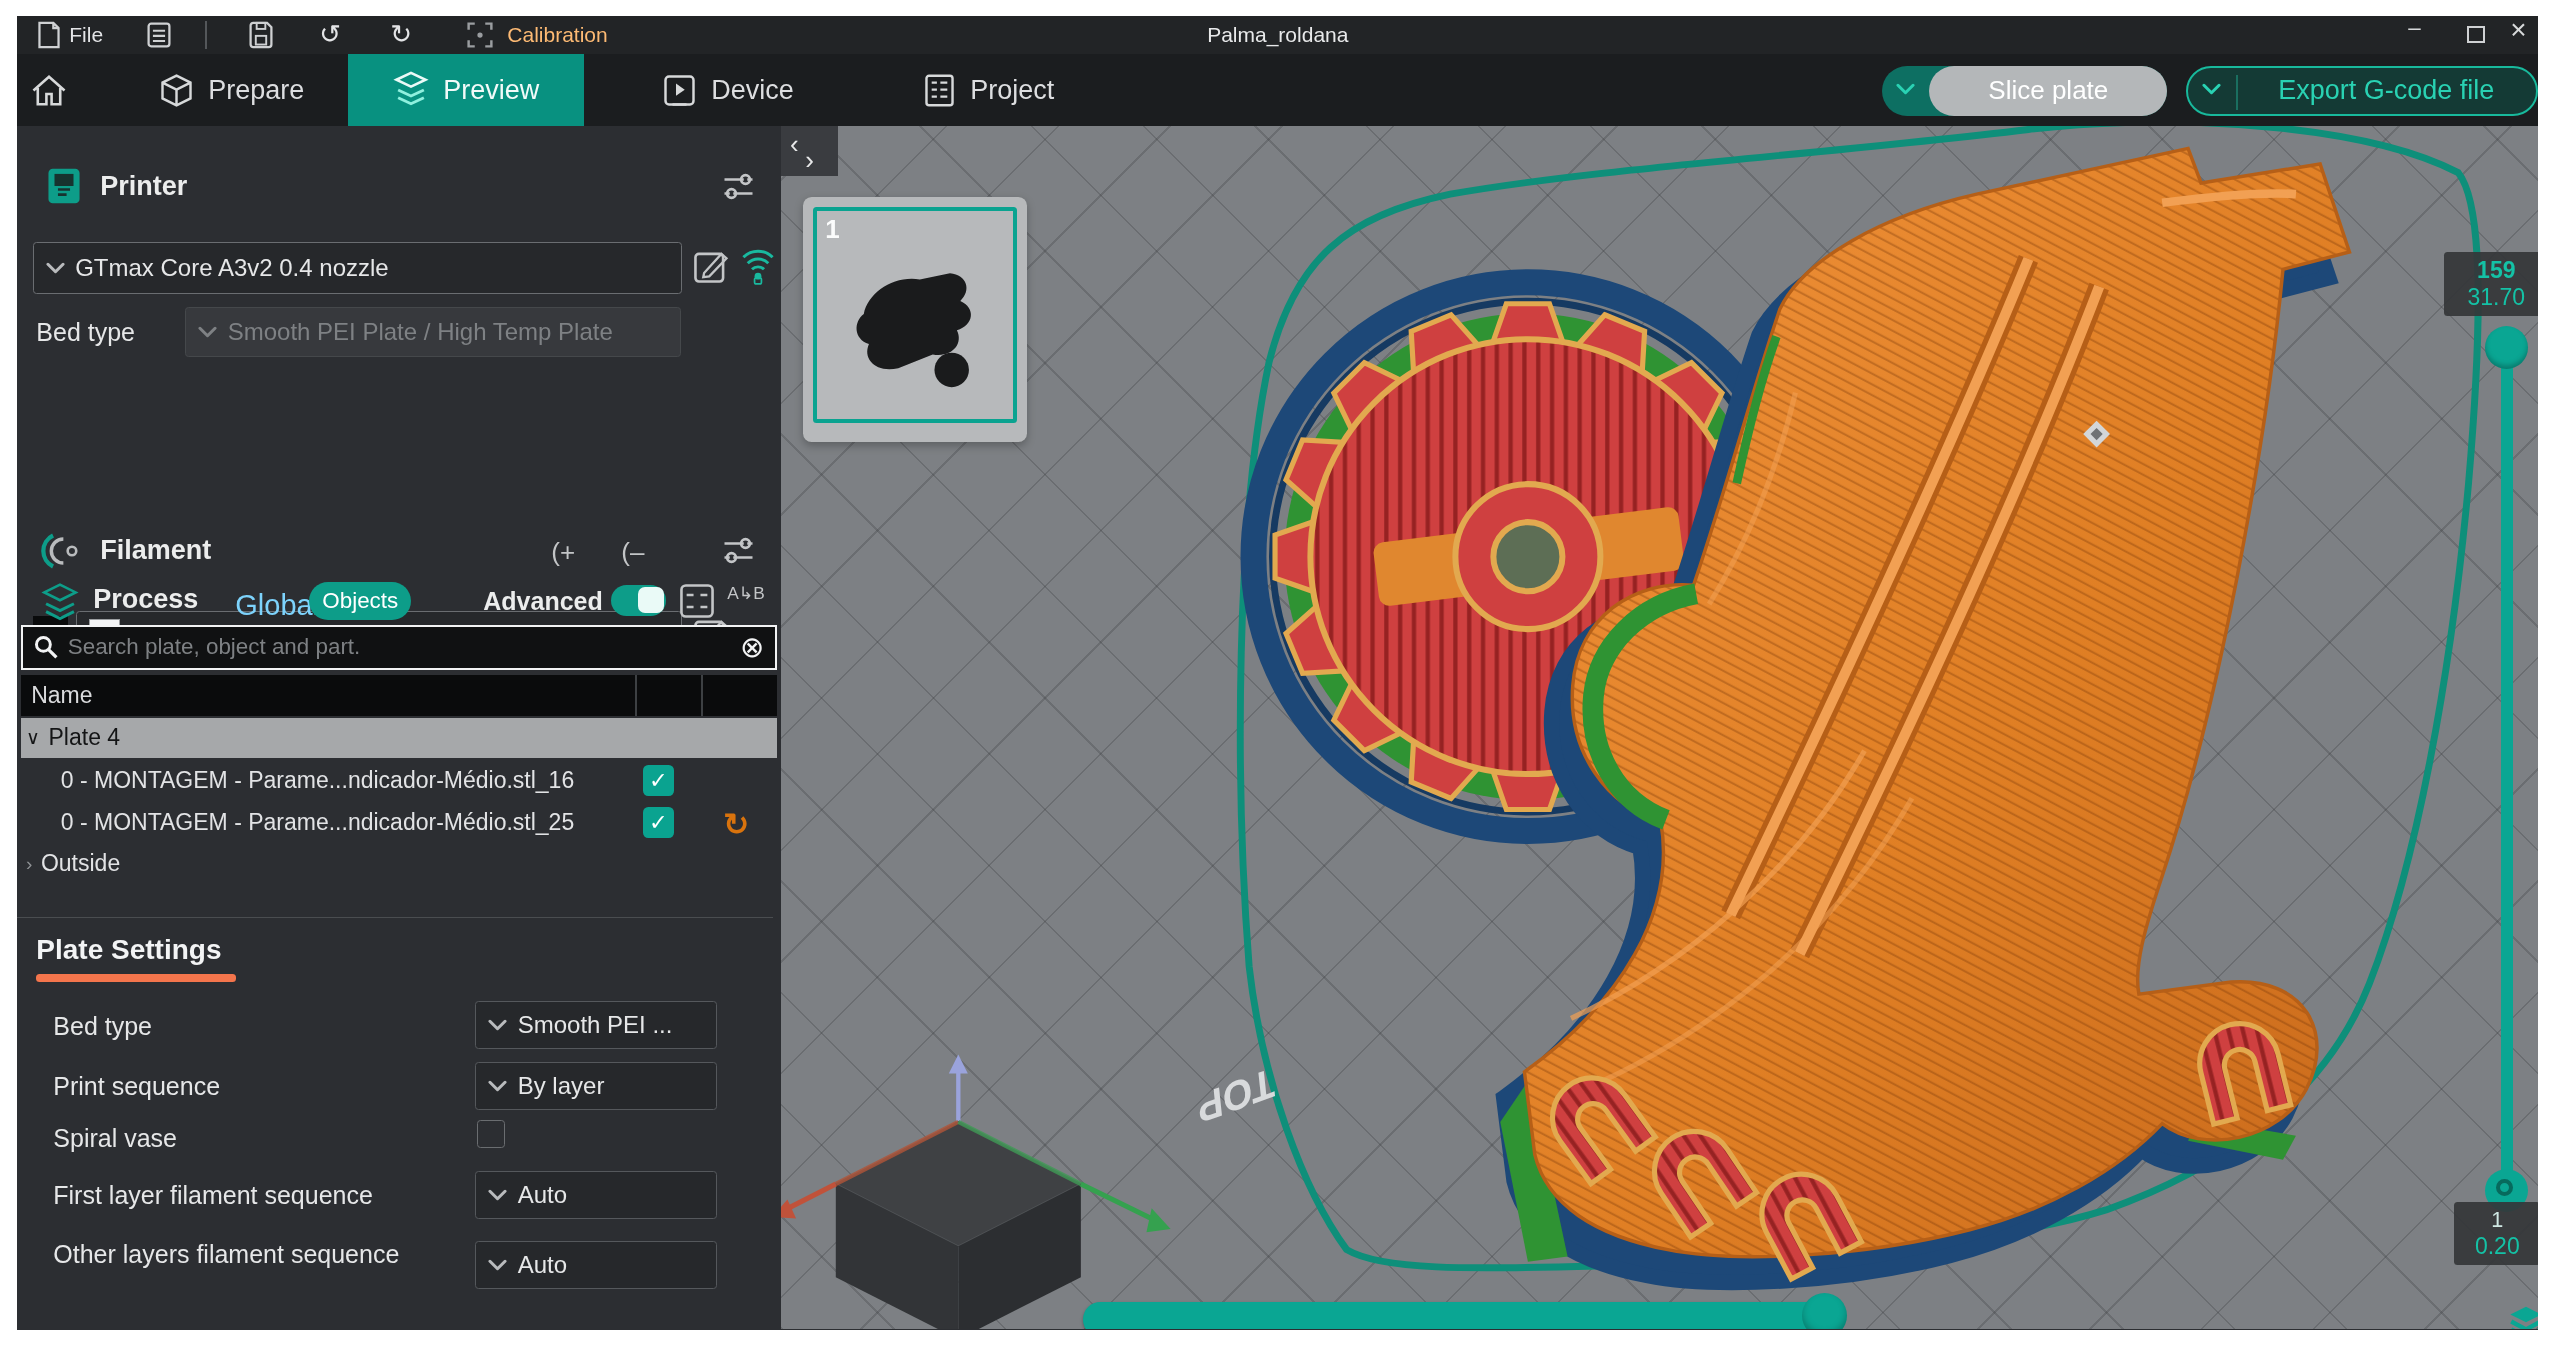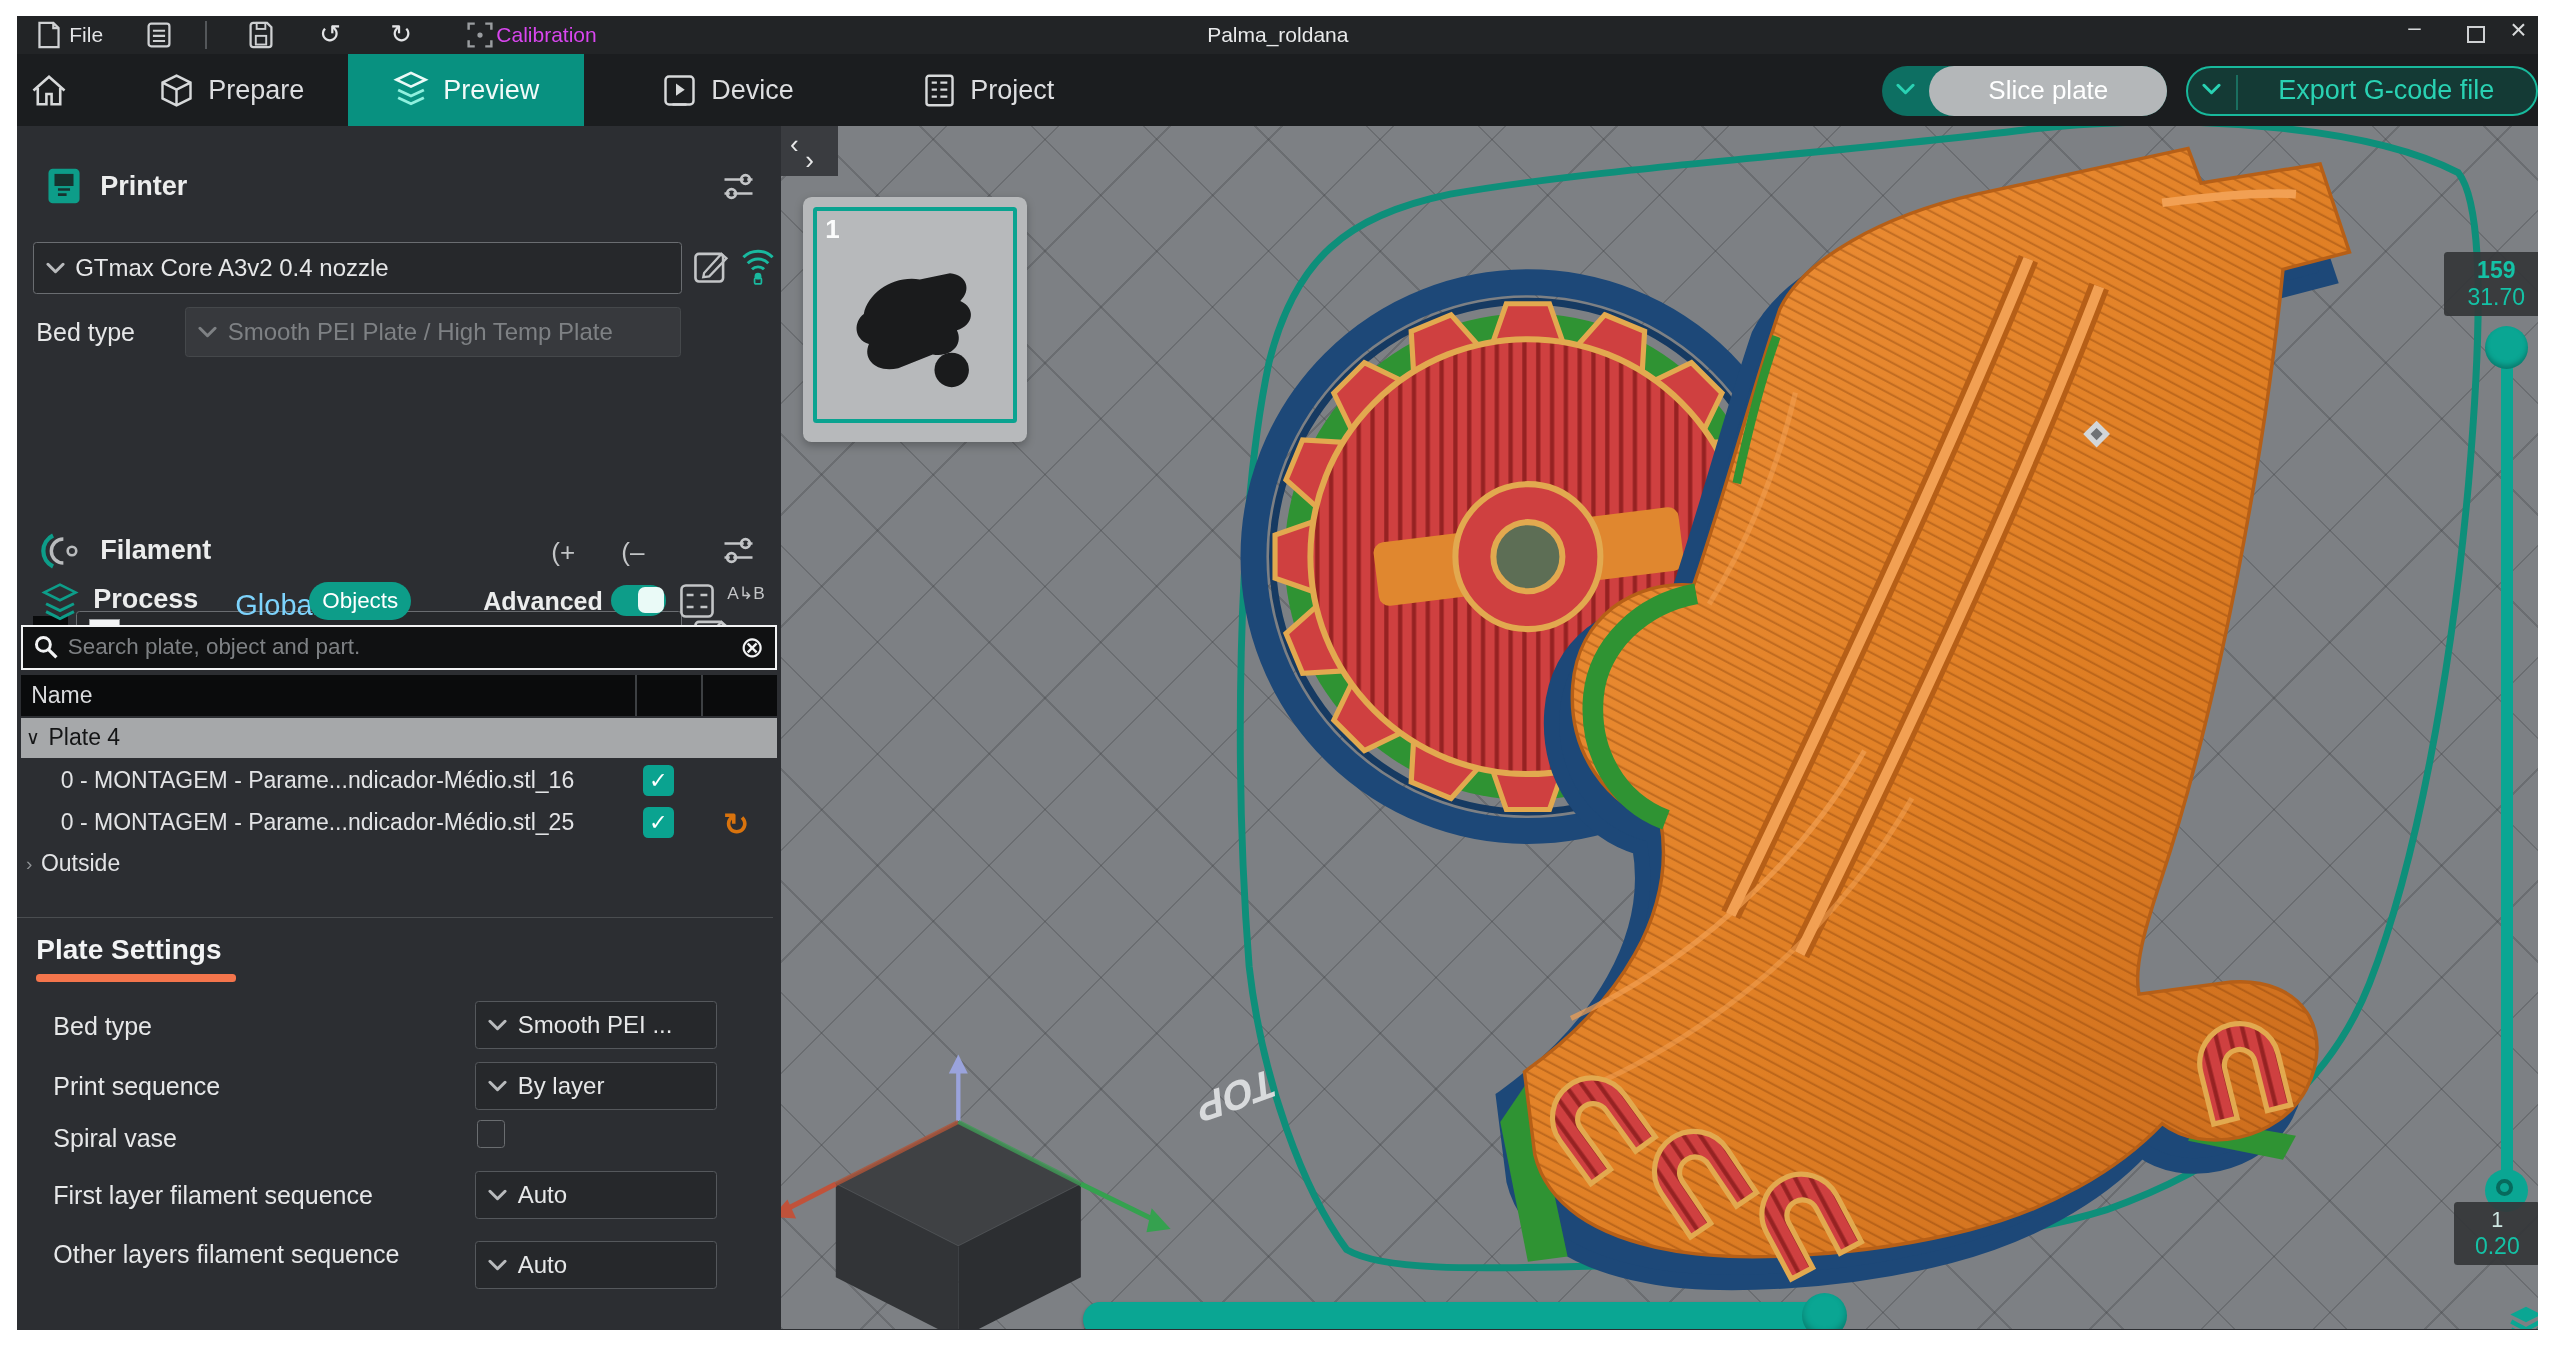--- a/index.html
+++ b/index.html
@@ -162,21 +162,21 @@
           <path d="M3 5 a3 3 0 0 1 3-3 h16 l5 5 v20 a3 3 0 0 1 -3 3 h-18 a3 3 0 0 1 -3-3 z" fill="none" stroke="#cfd1d3" stroke-width="2.6"></path>
           <rect x="9" y="17" width="12" height="10" fill="none" stroke="#cfd1d3" stroke-width="2.2"></rect>
           <rect x="10" y="2" width="10" height="7" fill="none" stroke="#cfd1d3" stroke-width="2.2"></rect>
         </svg>
     <span class="tb-label" style="left:302px; font-size:26px; top:3.5px">↺</span>
     <span class="tb-label" style="left:373px; font-size:26px; top:3.5px">↻</span>
     <svg class="ico" style="left:449px" width="28" height="28" viewBox="0 0 32 32">
           <path d="M3 10 v-7 h7 M22 3 h7 v7 M29 22 v7 h-7 M10 29 h-7 v-7" fill="none" stroke="#9a9da0" stroke-width="2.8"></path>
           <circle cx="16" cy="16" r="3" fill="#9a9da0"></circle>
         </svg>
-    <span class="tb-label" style="left:479px; color:#d946ef">Calibration</span>
+    <span class="tb-label" style="left:490px; color:#fdba74">Calibration</span>
     <span id="win-title">Palma_roldana</span>
     <span class="win-ctl" style="left:2391px; top:1.7px">–</span>
     <span id="win-max" class="win-ctl" style="left:2450px"></span>
     <span class="win-ctl" style="left:2493px; font-size:28px; top:3.5px">×</span>
   </div>
 
   <div id="tabbar">
     <svg style="position:absolute; left:13px; top:19px" width="38" height="35" viewBox="0 0 44 40">
           <path d="M4 20 L22 4 L40 20 M9 17 v19 h10 v-12 h6 v12 h10 v-19" fill="none" stroke="#d7d9da" stroke-width="3"></path>
         </svg>

